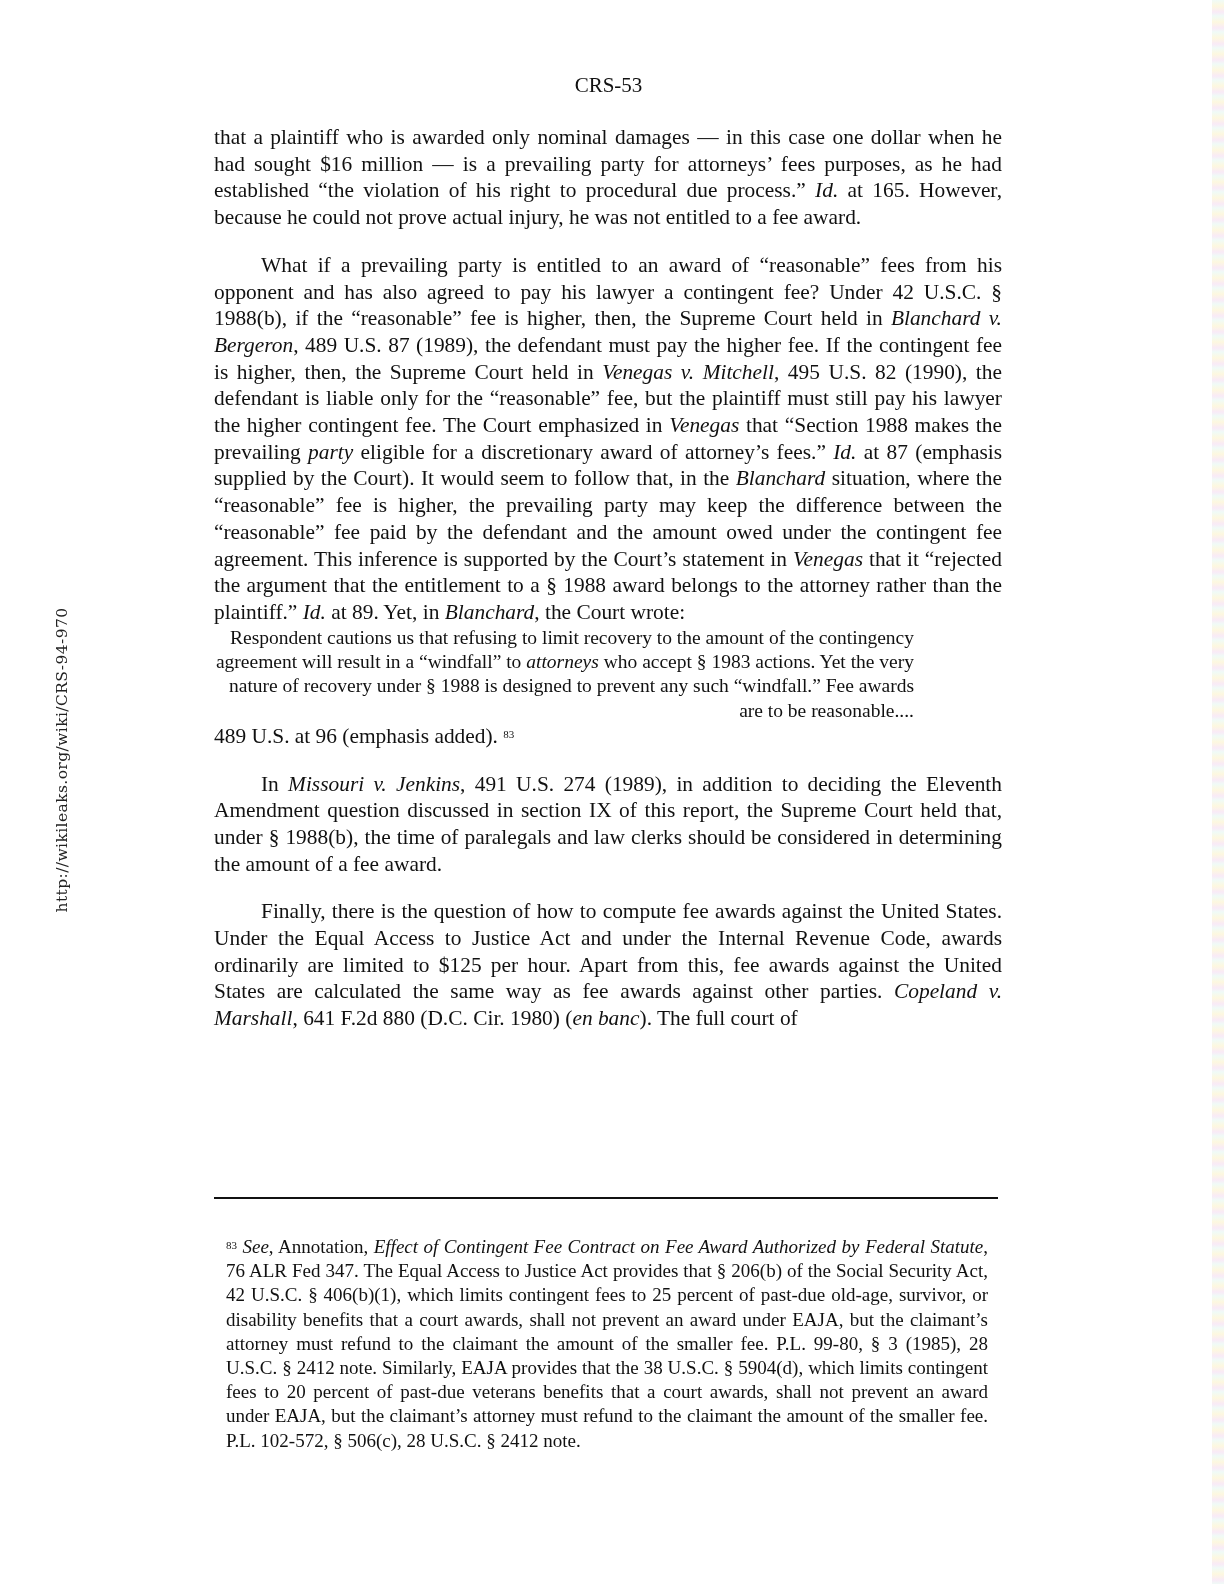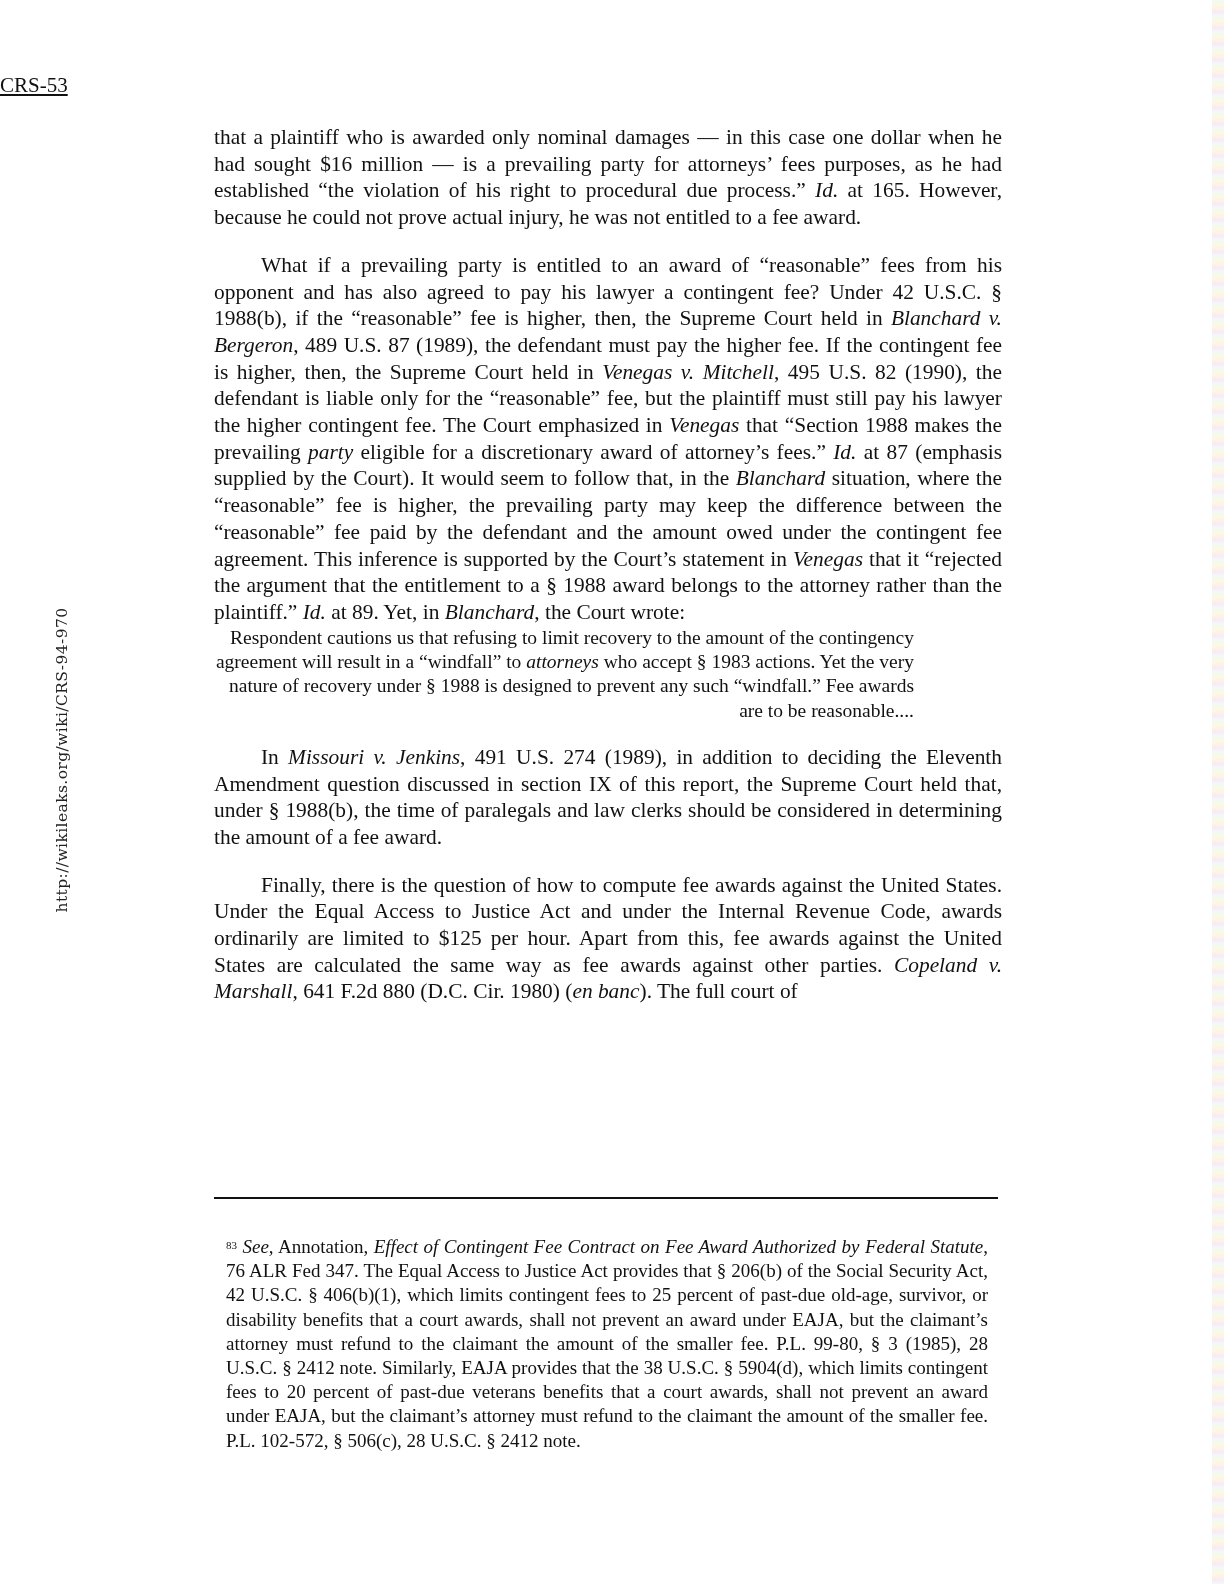--- a/index.html
+++ b/index.html
@@ -1,22 +1,22 @@
 <!DOCTYPE html>
 <html><head>
 <meta charset="utf-8">
 <style>
   html, body { margin:0; padding:0; }
   body {
     width:1224px; height:1584px; background:#ffffff; position:relative; overflow:hidden;
     font-family:"Liberation Serif", "DejaVu Serif", serif; color:#111;
   }
   .page-header {
-    position:absolute; top:72px; left:0; width:1217px; text-align:left;
-    font-size:21px; line-height:26px;text-decoration:underline;
+    position:absolute; top:72px; left:0; width:1217px; text-align:center;
+    font-size:21px; line-height:26px;
   }
   .body-text {
     position:absolute; left:214px; width:788px; top:124px;
     font-size:21.4px; line-height:26.7px; text-align:justify;
   }
   .body-text p { margin:0; }
   .body-text .para { margin-top:21px;font-family:Liberation Serif, serif; }
   .indent { text-indent:47px; }
   .block-quote {
     margin:26.7px 0 0 47px; width:700px;
@@ -51,20 +51,21 @@
 
 <div class="side-url">http://wikileaks.org/wiki/CRS-94-970</div>
 
 <div class="body-text">
   <p><span>that a plaintiff who is awarded only nominal damages — in this case one dollar when he had sought $16 million — is a prevailing party for attorneys’ fees purposes, as he had established “the violation of his right to procedural due process.” </span><i>Id.</i><span> at 165. However, because he could not prove actual injury, he was not entitled to a fee award.</span></p>
 
   <p class="para indent"><span>What if a prevailing party is entitled to an award of “reasonable” fees from his opponent and has also agreed to pay his lawyer a contingent fee? Under 42 U.S.C. § 1988(b), if the “reasonable” fee is higher, then, the Supreme Court held in </span><i>Blanchard v. Bergeron</i><span>, 489 U.S. 87 (1989), the defendant must pay the higher fee. If the contingent fee is higher, then, the Supreme Court held in </span><i>Venegas v. Mitchell</i><span>, 495 U.S. 82 (1990), the defendant is liable only for the “reasonable” fee, but the plaintiff must still pay his lawyer the higher contingent fee. The Court emphasized in </span><i>Venegas</i><span> that “Section 1988 makes the prevailing </span><i>party</i><span> eligible for a discretionary award of attorney’s fees.” </span><i>Id.</i><span> at 87 (emphasis supplied by the Court). It would seem to follow that, in the </span><i>Blanchard</i><span> situation, where the “reasonable” fee is higher, the prevailing party may keep the difference between the “reasonable” fee paid by the defendant and the amount owed under the contingent fee agreement. This inference is supported by the Court’s statement in </span><i>Venegas</i><span> that it “rejected the argument that the entitlement to a § 1988 award belongs to the attorney rather than the plaintiff.” </span><i>Id.</i><span> at 89. Yet, in </span><i>Blanchard</i><span>, the Court wrote:</span></p>
 
   <p class="block-quote"><span>Respondent cautions us that refusing to limit recovery to the amount of the contingency agreement will result in a “windfall” to </span><i>attorneys</i><span> who accept § 1983 actions. Yet the very nature of recovery under § 1988 is designed to prevent any such “windfall.” Fee awards are to be reasonable....</span></p>
 
+  <p class="after-quote"><span>489 U.S. at 96 (emphasis added).</span> <sup>83</sup></p>
 
   <p class="para indent"><span>In </span><i>Missouri v. Jenkins</i><span>, 491 U.S. 274 (1989), in addition to deciding the Eleventh Amendment question discussed in section IX of this report, the Supreme Court held that, under § 1988(b), the time of paralegals and law clerks should be considered in determining the amount of a fee award.</span></p>
 
   <p class="para indent"><span>Finally, there is the question of how to compute fee awards against the United States. Under the Equal Access to Justice Act and under the Internal Revenue Code, awards ordinarily are limited to $125 per hour. Apart from this, fee awards against the United States are calculated the same way as fee awards against other parties. </span><i>Copeland v. Marshall</i><span>, 641 F.2d 880 (D.C. Cir. 1980) (</span><i>en banc</i><span>). The full court of</span></p>
 </div>
 
 <div class="rule"></div>
 
 <div class="footnote">
   <p><sup>83</sup> <i>See</i><span>, Annotation, </span><i>Effect of Contingent Fee Contract on Fee Award Authorized by Federal Statute</i><span>, 76 ALR Fed 347. The Equal Access to Justice Act provides that § 206(b) of the Social Security Act, 42 U.S.C. § 406(b)(1), which limits contingent fees to 25 percent of past-due old-age, survivor, or disability benefits that a court awards, shall not prevent an award under EAJA, but the claimant’s attorney must refund to the claimant the amount of the smaller fee. P.L. 99-80, § 3 (1985), 28 U.S.C. § 2412 note. Similarly, EAJA provides that the 38 U.S.C. § 5904(d), which limits contingent fees to 20 percent of past-due veterans benefits that a court awards, shall not prevent an award under EAJA, but the claimant’s attorney must refund to the claimant the amount of the smaller fee. P.L. 102-572, § 506(c), 28 U.S.C. § 2412 note.</span></p>

